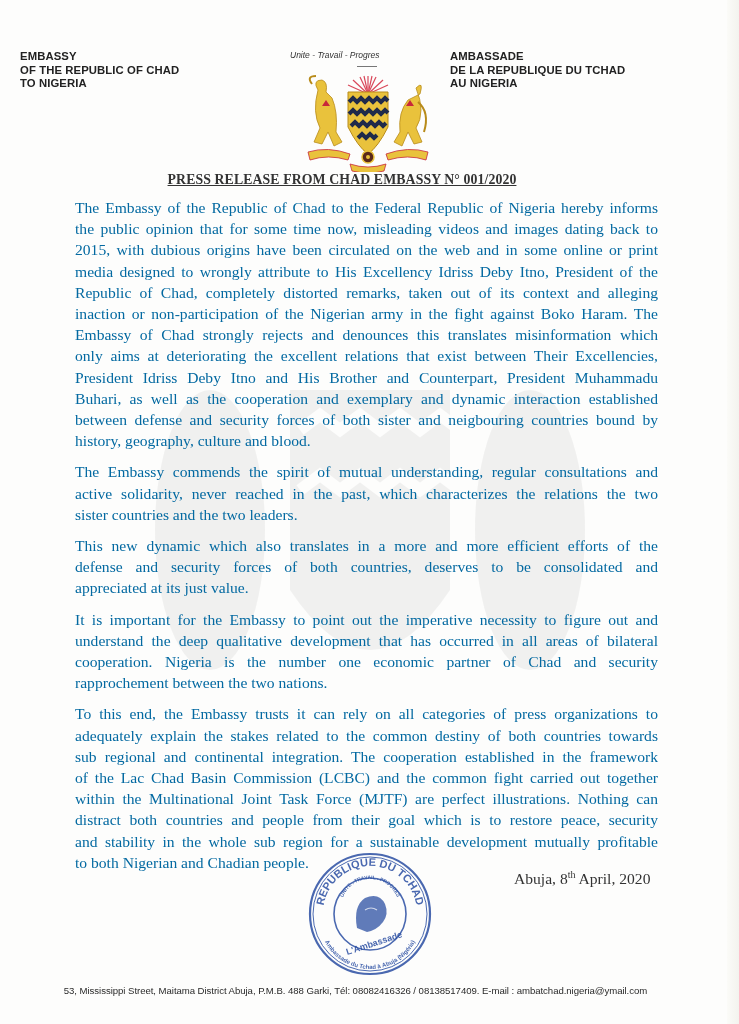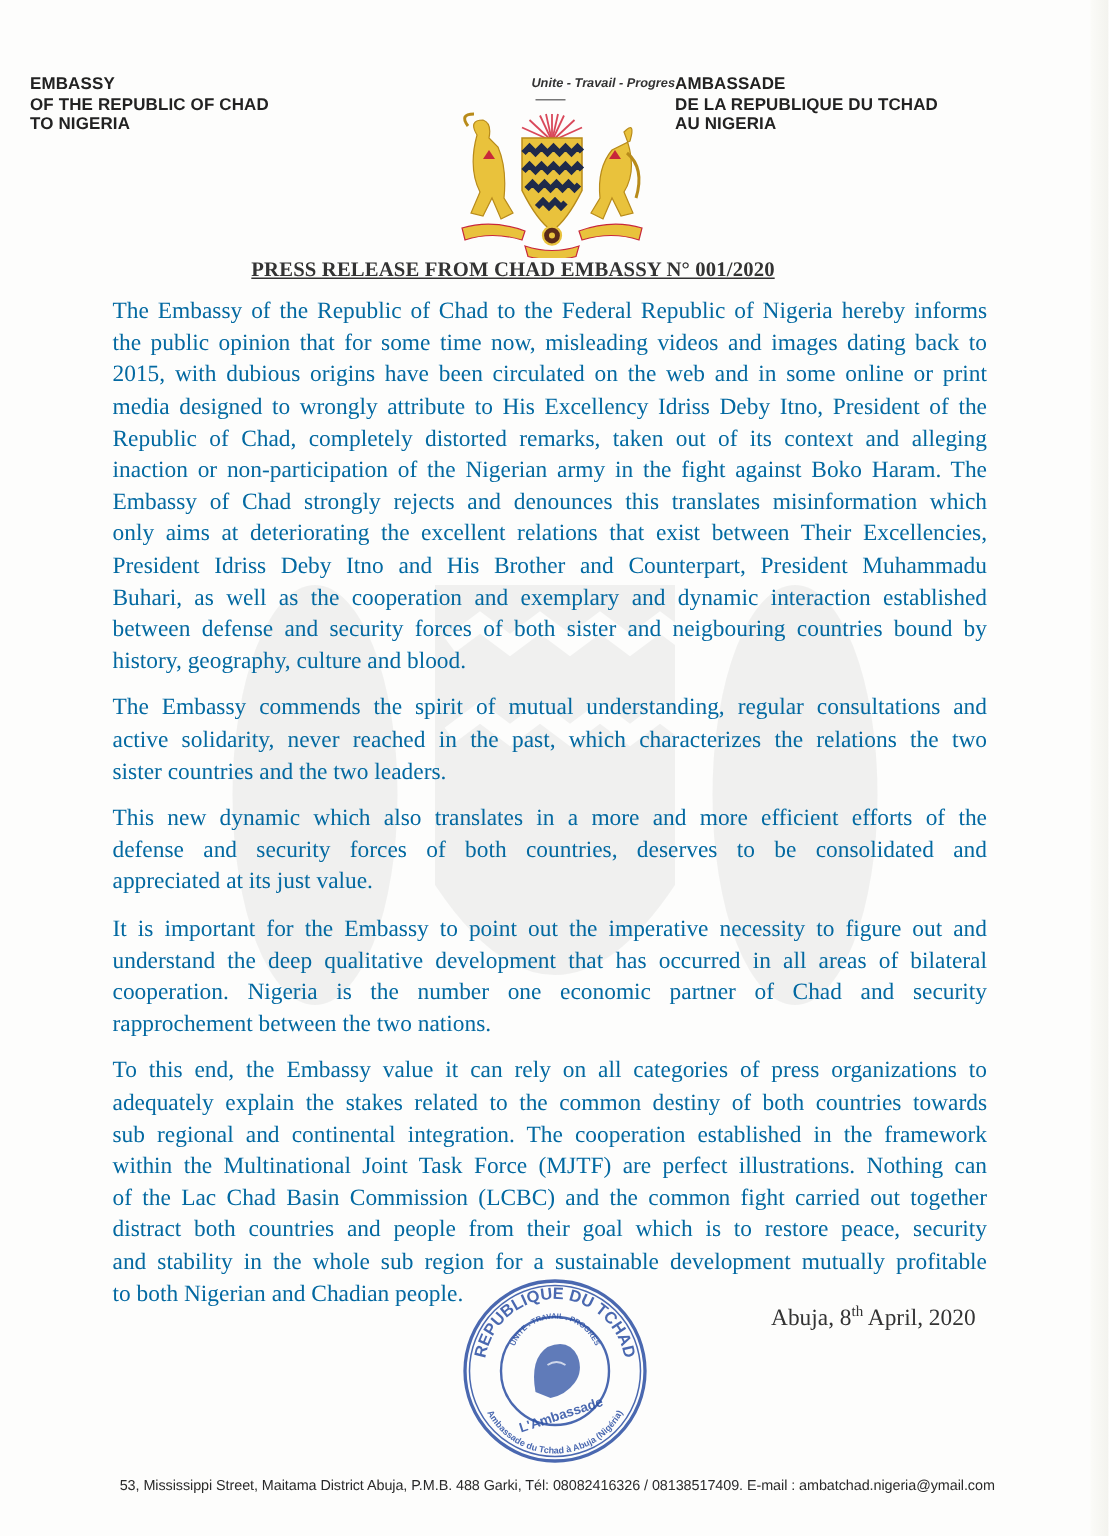--- a/index.html
+++ b/index.html
@@ -20,23 +20,23 @@
   }
   .hdr-block {
     position: absolute; top: 50px; width: 240px; text-align: left;
     font-family: "Liberation Sans", "DejaVu Sans", sans-serif;
     font-weight: bold; font-size: 11.3px; line-height: 13.5px; color: #222;
     letter-spacing: 0.1px;
   }
   .hdr-left { left: 20px; }
   .hdr-right { left: 450px; }
   .motto {
-    position: absolute; top: 50px; left: 290px; width: 160px; text-align: right;
+    position: absolute; top: 50px; left: 290px; width: 160px; text-align: left;
     font-family: "Liberation Sans", "DejaVu Sans", sans-serif;
-    font-style: italic; font-size: 8.5px; color: #333; font-weight: bold;
+    font-style: italic; font-size: 8.5px; color: #333;
   }
   .motto-rule { position:absolute; top: 66px; left: 357px; width: 20px; height: 1px; background:#777; }
   .coat { position: absolute; left: 298px; top: 72px; width: 140px; height: 100px; }
   .title {
     position: absolute; top: 172px; left: 0; width: 684px; text-align: center;
     font-weight: bold; font-size: 13.8px; text-decoration: underline;
     color: #333; letter-spacing: 0.1px;
   }
   .body-text {
     position: absolute; left: 75px; width: 583px; top: 197px;
@@ -47,21 +47,20 @@
   .line.last { text-align-last: left; }
   .seal { position: absolute; left: 305px; top: 848px; width: 130px; height: 130px; }
   .date {
     position: absolute; left: 514px; top: 869px; font-size: 15.6px; color: #333;
   }
   .date sup { font-size: 10px; vertical-align: 6px; }
   .footer {
     position: absolute; top: 985px; left: 0; width: 711px; text-align: center;
     font-family: "Liberation Sans", "DejaVu Sans", sans-serif; font-size: 9.6px; color: #2a2a2a;
     letter-spacing: -0.05px;
-    padding-left: 16px;
   }
 </style>
 </head>
 <body>
 
 <div class="page-edge"></div>
 
 <svg class="watermark" viewBox="0 0 440 470">
   <path d="M140 60 L300 60 L300 260 Q220 380 140 260 Z" fill="#333"></path>
   <path d="M150 100 l20 -15 l20 15 l20 -15 l20 15 l20 -15 l20 15 l20 -15 l20 15 l20 -15" stroke="#fff" stroke-width="12" fill="none"></path>
@@ -150,25 +149,25 @@
     <span class="line">defense and security forces of both countries, deserves to be consolidated and</span>
     <span class="line last">appreciated at its just value.</span>
   </div>
   <div class="para">
     <span class="line">It is important for the Embassy to point out the imperative necessity to figure out and</span>
     <span class="line">understand the deep qualitative development that has occurred in all areas of bilateral</span>
     <span class="line">cooperation. Nigeria is the number one economic partner of Chad and security</span>
     <span class="line last">rapprochement between the two nations.</span>
   </div>
   <div class="para">
-    <span class="line">To this end, the Embassy value it can rely on all categories of press organizations to</span>
+    <span class="line">To this end, the Embassy trusts it can rely on all categories of press organizations to</span>
     <span class="line">adequately explain the stakes related to the common destiny of both countries towards</span>
     <span class="line">sub regional and continental integration. The cooperation established in the framework</span>
+    <span class="line">of the Lac Chad Basin Commission (LCBC) and the common fight carried out together</span>
     <span class="line">within the Multinational Joint Task Force (MJTF) are perfect illustrations.  Nothing can</span>
-    <span class="line">of the Lac Chad Basin Commission (LCBC) and the common fight carried out together</span>
     <span class="line">distract both countries and people from their goal which is to restore peace, security</span>
     <span class="line">and stability in the whole sub region for a sustainable development mutually profitable</span>
     <span class="line last">to both Nigerian and Chadian people.</span>
   </div>
 </div>
 
 <svg class="seal" viewBox="0 0 130 130">
   <defs>
     <path id="topArc" d="M 18 65 A 47 47 0 0 1 112 65"></path>
     <path id="botArc" d="M 14 70 A 51 51 0 0 0 116 70"></path>

